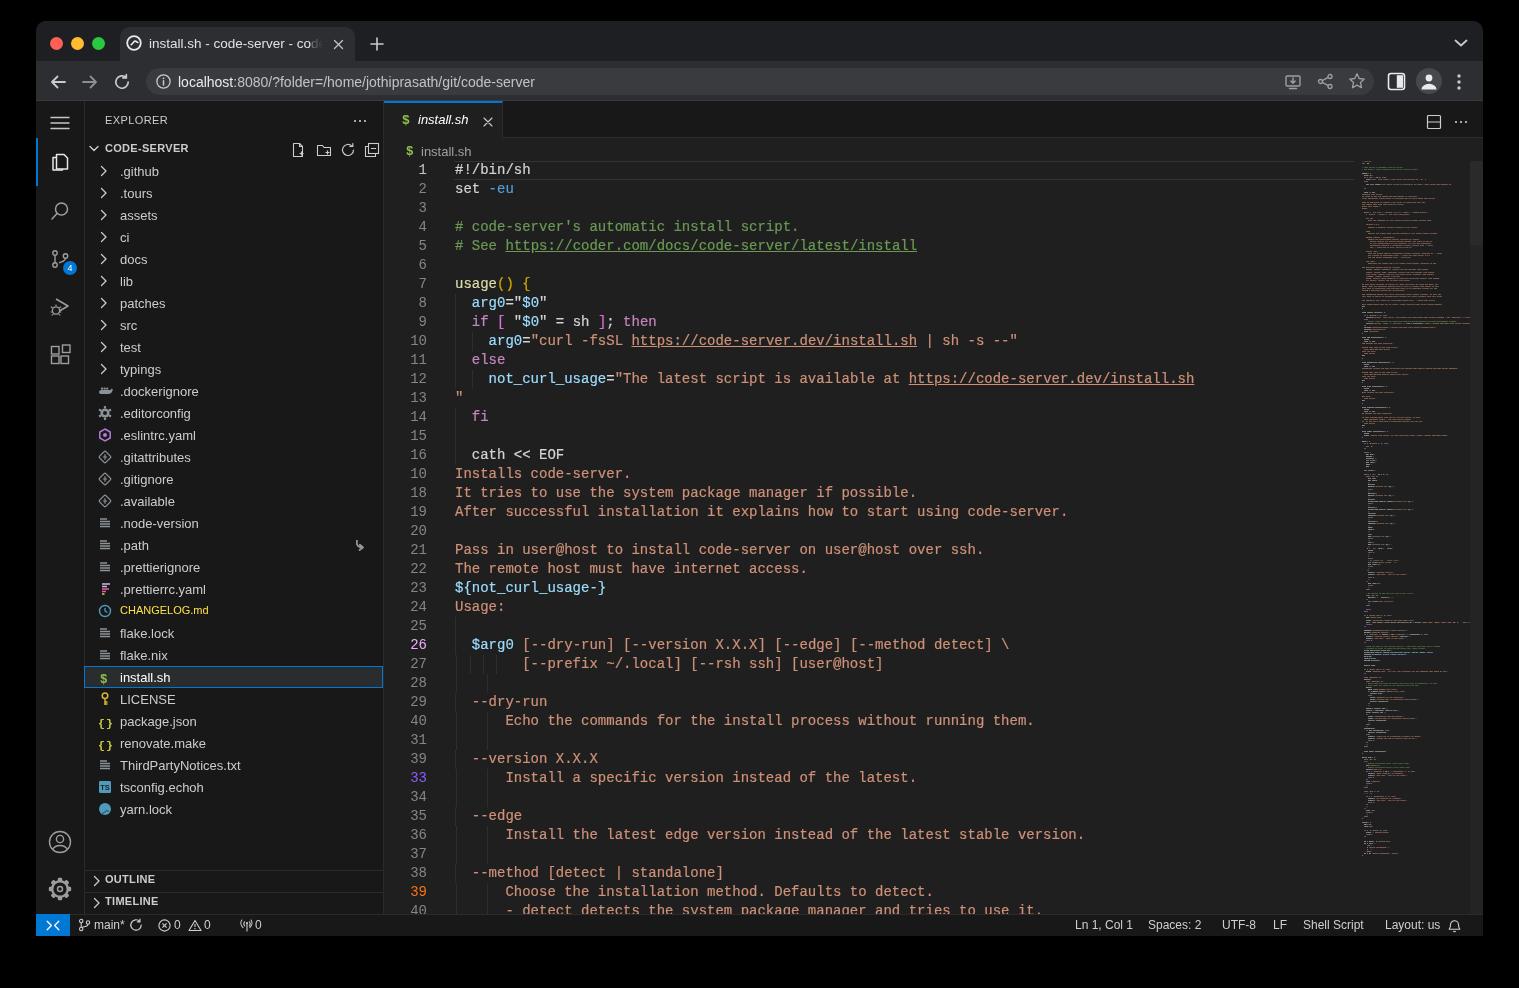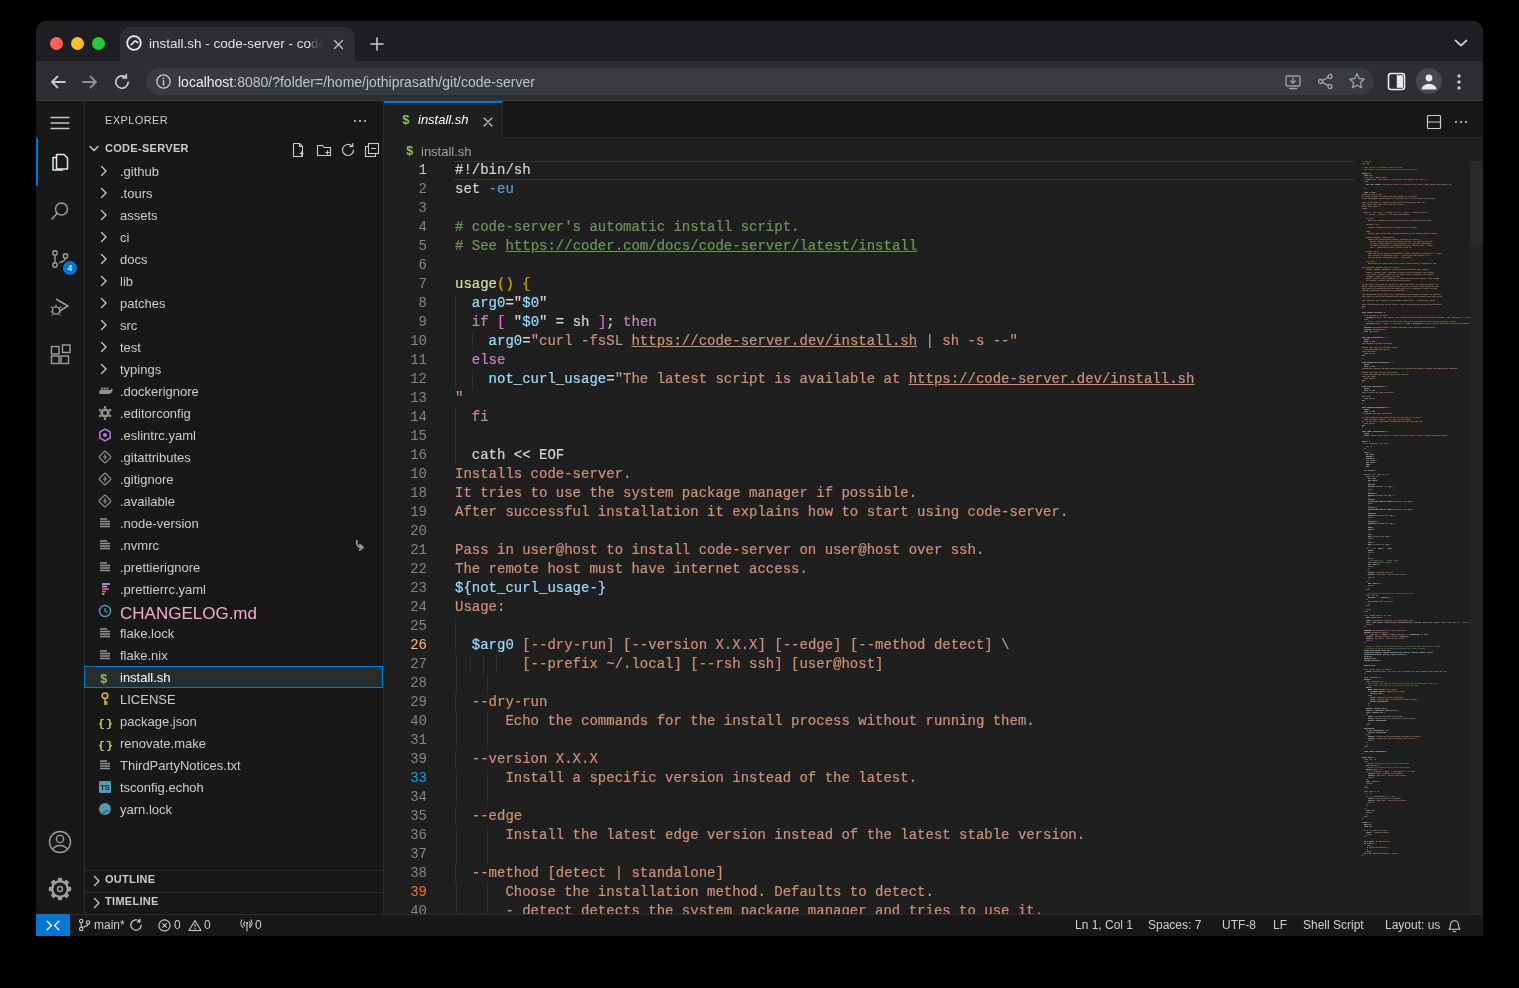--- a/index.html
+++ b/index.html
@@ -187,28 +187,28 @@
 <span style="color:#858585">16</span>
 <span style="color:#858585">10</span>
 <span style="color:#858585">18</span>
 <span style="color:#858585">19</span>
 <span style="color:#858585">20</span>
 <span style="color:#858585">21</span>
 <span style="color:#858585">22</span>
 <span style="color:#858585">23</span>
 <span style="color:#858585">24</span>
 <span style="color:#858585">25</span>
-<span style="color:#fdba74">26</span>
+<span style="color:#f0abfc">26</span>
 <span style="color:#858585">27</span>
 <span style="color:#858585">28</span>
 <span style="color:#858585">29</span>
 <span style="color:#858585">40</span>
 <span style="color:#858585">31</span>
 <span style="color:#858585">39</span>
-<span style="color:#0ea5e9">33</span>
+<span style="color:#8b5cf6">33</span>
 <span style="color:#858585">34</span>
 <span style="color:#858585">35</span>
 <span style="color:#858585">36</span>
 <span style="color:#858585">37</span>
 <span style="color:#858585">38</span>
 <span style="color:#f97316">39</span>
 <span style="color:#858585">40</span></pre>
 <pre class="abs" style="left:419px;top:140px;font-size:14px;line-height:19px;color:#d4d4d4;-webkit-text-stroke:0.2px currentColor"><span style="color:#d4d4d4">#!/bin/sh</span>
 <span style="color:#d4d4d4">set </span><span style="color:#569cd6">-eu</span>
 
@@ -807,42 +807,42 @@
       <svg width="16" height="16" viewBox="0 0 16 16" fill="none">
         <path d="M3 4 h7 M3 6.5 h10 M3 9 h10 M3 11.5 h10" stroke="#8b9298" stroke-width="1.4"></path>
       </svg>
     </div>
 <div class="abs" style="left:84px;top:494.5px;font-size:13px;color:#cccccc">.node-version</div>
 <div class="abs" style="left:61px;top:516px">
       <svg width="16" height="16" viewBox="0 0 16 16" fill="none">
         <path d="M3 4 h7 M3 6.5 h10 M3 9 h10 M3 11.5 h10" stroke="#8b9298" stroke-width="1.4"></path>
       </svg>
     </div>
-<div class="abs" style="left:84px;top:516.5px;font-size:13px;color:#cccccc">.nvmrc</div>
+<div class="abs" style="left:84px;top:516.5px;font-size:13px;color:#cccccc">.path</div>
 <div class="abs" style="left:61px;top:538px">
       <svg width="16" height="16" viewBox="0 0 16 16" fill="none">
         <path d="M3 4 h7 M3 6.5 h10 M3 9 h10 M3 11.5 h10" stroke="#8b9298" stroke-width="1.4"></path>
       </svg>
     </div>
 <div class="abs" style="left:84px;top:538.5px;font-size:13px;color:#cccccc">.prettierignore</div>
 <div class="abs" style="left:61px;top:560px">
       <svg width="16" height="16" viewBox="0 0 16 16" fill="none">
         <path d="M5 3 h8 M5 5.5 h5" stroke="#c6b6ee" stroke-width="1.6"></path>
         <path d="M5 8 h7 M5 10.5 h4" stroke="#ea5e9d" stroke-width="1.6"></path>
         <path d="M5 13 h2.5" stroke="#cbcb41" stroke-width="1.6"></path>
       </svg>
     </div>
 <div class="abs" style="left:84px;top:560.5px;font-size:13px;color:#cccccc">.prettierrc.yaml</div>
 <div class="abs" style="left:61px;top:582px">
       <svg width="16" height="16" viewBox="0 0 16 16" fill="none">
         <circle cx="8" cy="8" r="5.5" stroke="#519aba" stroke-width="1.4"></circle>
         <path d="M8 5 V8 L10.5 9.5" stroke="#519aba" stroke-width="1.3"></path>
       </svg>
     </div>
-<div class="abs" style="left:84px;top:582.5px;font-size:17px;color:#f9a8d4">CHANGELOG.md</div>
+<div class="abs" style="left:84px;top:582.5px;font-size:11px;color:#fde047">CHANGELOG.md</div>
 <div class="abs" style="left:61px;top:604px">
       <svg width="16" height="16" viewBox="0 0 16 16" fill="none">
         <path d="M3 4 h7 M3 6.5 h10 M3 9 h10 M3 11.5 h10" stroke="#8b9298" stroke-width="1.4"></path>
       </svg>
     </div>
 <div class="abs" style="left:84px;top:604.5px;font-size:13px;color:#cccccc">flake.lock</div>
 <div class="abs" style="left:61px;top:626px">
       <svg width="16" height="16" viewBox="0 0 16 16" fill="none">
         <path d="M3 4 h7 M3 6.5 h10 M3 9 h10 M3 11.5 h10" stroke="#8b9298" stroke-width="1.4"></path>
       </svg>
@@ -938,21 +938,21 @@
     </div>
 <div class="abs" style="left:168px;top:897px;font-size:12px;color:#cfcfcf">0</div>
 <div class="abs" style="left:204px;top:898px">
       <svg width="14" height="13" viewBox="0 0 14 13" fill="none">
         <path d="M7 4.5 V12 M4.6 6.8 a3.2 3.2 0 0 1 0 -4 M9.4 2.8 a3.2 3.2 0 0 1 0 4 M3 8.6 a5.8 5.8 0 0 1 -1.2 -7.6 M11 1 a5.8 5.8 0 0 1 -1.2 7.6" stroke="#cfcfcf" stroke-width="1.1" stroke-linecap="round"></path>
         <circle cx="7" cy="4" r="1.1" fill="#cfcfcf"></circle>
       </svg>
     </div>
 <div class="abs" style="left:219px;top:897px;font-size:12px;color:#cfcfcf">0</div>
 <div class="abs" style="left:1039px;top:897px;font-size:12px;color:#cfcfcf">Ln 1, Col 1</div>
-<div class="abs" style="left:1112px;top:897px;font-size:12px;color:#cfcfcf">Spaces: 7</div>
+<div class="abs" style="left:1112px;top:897px;font-size:12px;color:#cfcfcf">Spaces: 2</div>
 <div class="abs" style="left:1186px;top:897px;font-size:12px;color:#cfcfcf">UTF-8</div>
 <div class="abs" style="left:1237px;top:897px;font-size:12px;color:#cfcfcf">LF</div>
 <div class="abs" style="left:1267px;top:897px;font-size:12px;color:#cfcfcf">Shell Script</div>
 <div class="abs" style="left:1349px;top:897px;font-size:12px;color:#cfcfcf">Layout: us</div>
 <div class="abs" style="left:1412px;top:898px">
       <svg width="13" height="14" viewBox="0 0 13 14" fill="none">
         <path d="M6.5 1.8 a4 4 0 0 1 4 4 c0 3 .8 3.8 1.3 4.4 H1.2 c.5 -.6 1.3 -1.4 1.3 -4.4 a4 4 0 0 1 4 -4 z" stroke="#cfcfcf" stroke-width="1.1" stroke-linejoin="round"></path>
         <path d="M5.3 12 a1.3 1.3 0 0 0 2.4 0" stroke="#cfcfcf" stroke-width="1.1"></path>
       </svg>
     </div>

